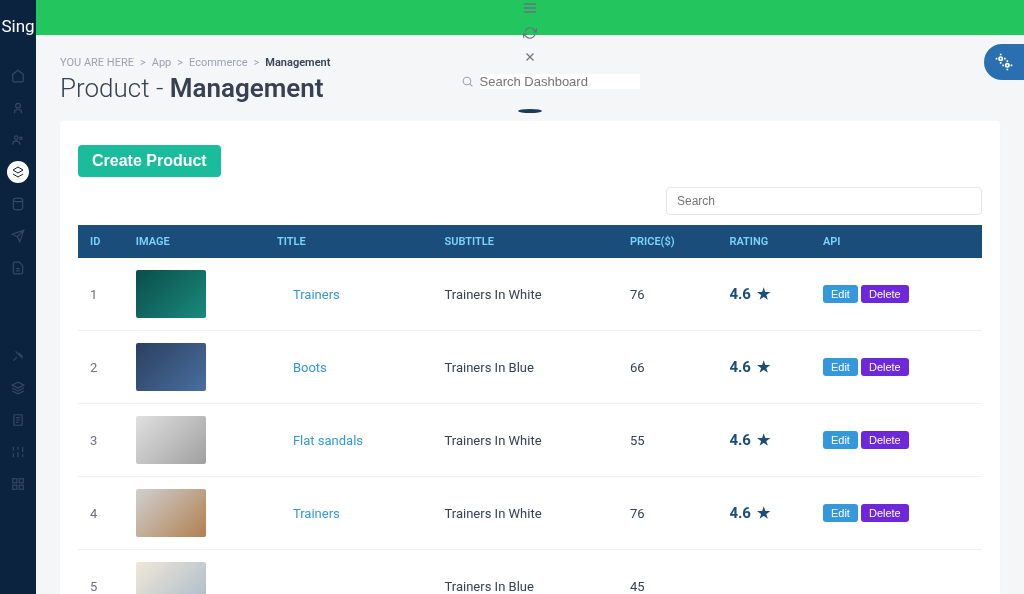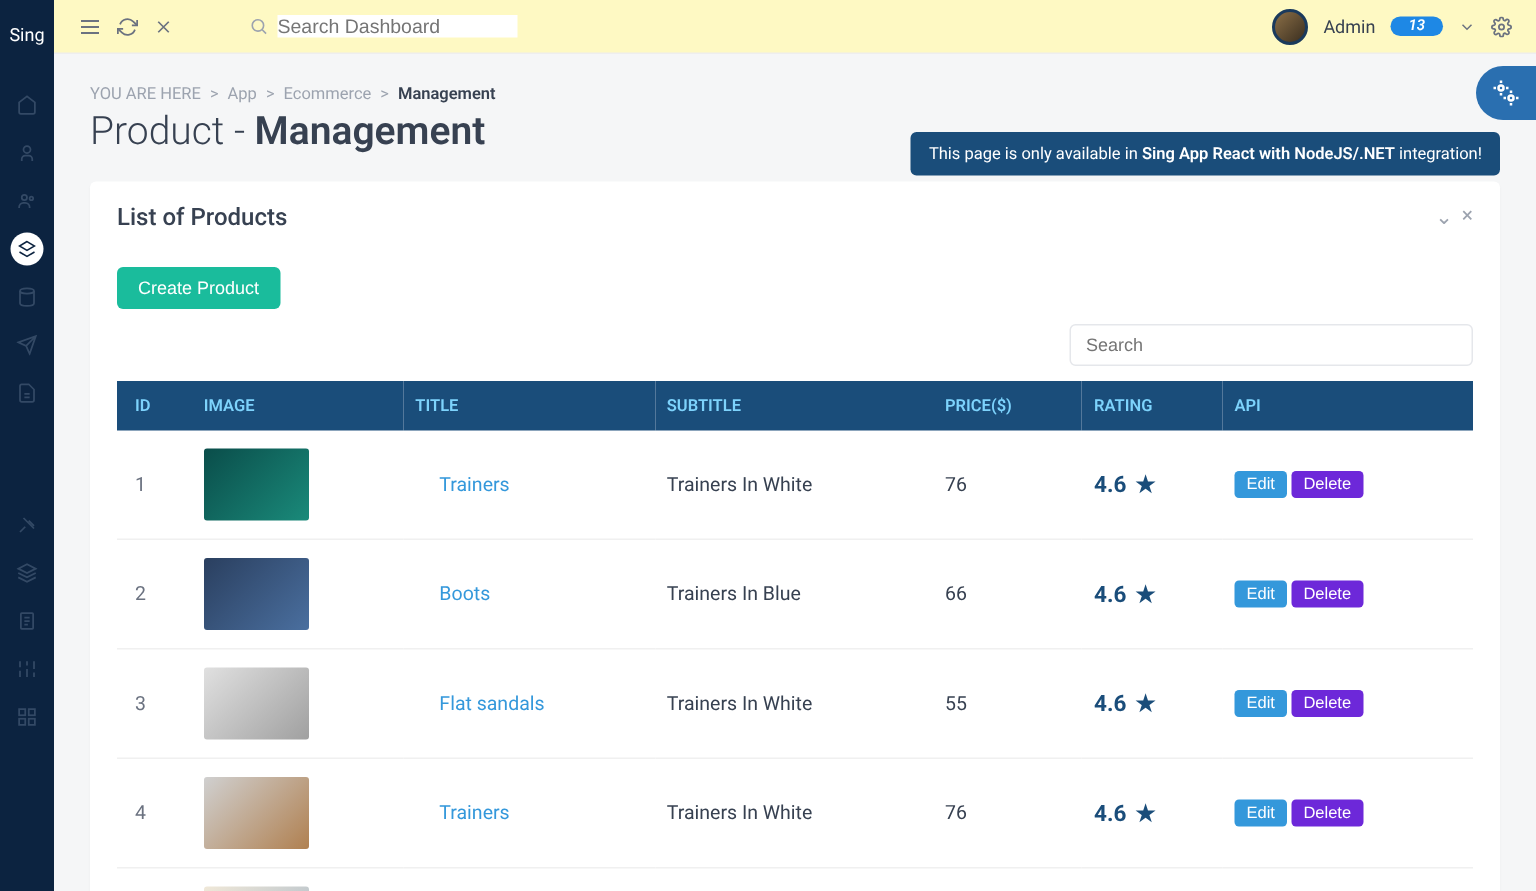--- a/index.html
+++ b/index.html
@@ -1,47 +1,47 @@
 <!DOCTYPE html>
 <html><head>
 <meta charset="utf-8">
 <style>
 * { margin: 0; padding: 0; box-sizing: border-box; }
 body { font-family: -apple-system, BlinkMacSystemFont, "Segoe UI", Roboto, sans-serif; background: #f7f8f9; width: 1024px; height: 594px; overflow: hidden; display: flex; }
 .sidebar { width: 36px; background: #0c2340; display: flex; flex-direction: column; align-items: center; height: 100%; color: #5a6f8a; }
-.logo { color: #fff; font-size: 12px; padding: 16px 0 24px; font-weight: 400; }
+.logo { color: #fff; font-size: 17px; padding: 16px 0 24px; font-weight: 400; }
 .side-icon { width: 36px; height: 32px; display: flex; align-items: center; justify-content: center; cursor: pointer; opacity: 0.5; }
 .side-icon.active { opacity: 1; }
 .side-icon.active .circle { background: #fff; border-radius: 50%; width: 22px; height: 22px; display: flex; align-items: center; justify-content: center; }
 .side-gap { height: 56px; }
 .main { flex: 1; display: flex; flex-direction: column; background: #f5f6f7; }
-.topbar { height: 36px; background: #fef9c3; display: flex; align-items: center; padding: 0 16px; gap: 10px; border-bottom: 1px solid #eee; }
+.topbar { height: 36px; background: #22c55e; display: flex; align-items: center; padding: 0 16px; gap: 10px; border-bottom: 1px solid #eee; flex-direction: column; }
 .topbar-icon { color: #6b7280; cursor: pointer; display: flex; align-items: center; }
 .search-box { display: flex; align-items: center; gap: 6px; margin-left: 40px; color: #9ca3af; }
 .search-box input { border: none; outline: none; font-size: 13px; color: #6b7280; width: 160px; }
 .spacer { flex: 1; }
 .avatar { width: 24px; height: 24px; border-radius: 50%; background: linear-gradient(135deg, #8b6f47, #3a2e1f); border: 2px solid #1a3a5c; }
 .admin-name { font-size: 12px; color: #374151; }
 .badge { background: #1e88e5; color: #fff; border-radius: 10px; padding: 1px 12px; font-size: 10px; font-weight: 600; font-style: italic; }
 .content { padding: 20px 24px; overflow-y: auto; flex: 1; position: relative; }
 .breadcrumb { font-size: 11px; color: #9ca3af; display: flex; gap: 6px; align-items: center; }
 .breadcrumb .sep { color: #9ca3af; }
 .breadcrumb .current { color: #374151; font-weight: 600; }
 .page-title { font-size: 26px; color: #374151; margin-top: 4px; font-weight: 300; }
 .page-title strong { font-weight: 600; }
 .banner { position: absolute; right: 24px; top: 52px; background: #1a4d7a; color: #fff; font-size: 11px; padding: 8px 12px; border-radius: 4px; }
 .banner strong { font-weight: 600; }
 .card { background: #fff; border-radius: 4px; margin-top: 18px; padding: 14px 18px 24px; box-shadow: 0 1px 2px rgba(0,0,0,0.04); }
 .card-header { display: flex; justify-content: space-between; align-items: center; }
 .card-title { font-size: 16px; font-weight: 500; color: #374151; }
 .card-actions { display: flex; gap: 6px; color: #9ca3af; }
 .card-actions span { cursor: pointer; font-size: 14px; }
-.create-btn { background: #1abc9c; color: #fff; border: none; padding: 7px 14px; border-radius: 4px; font-size: 12px; margin-top: 24px; cursor: pointer; }
+.create-btn { background: #1abc9c; color: #fff; border: none; padding: 7px 14px; border-radius: 4px; font-size: 16px; margin-top: 10px; cursor: pointer; font-weight: bold; }
 .table-search-row { display: flex; justify-content: flex-end; margin-top: 10px; }
-.table-search { border: 1px solid #e5e7eb; border-radius: 4px; padding: 6px 10px; font-size: 12px; width: 269px; outline: none; }
+.table-search { border: 1px solid #e5e7eb; border-radius: 4px; padding: 6px 10px; font-size: 12px; width: 316px; outline: none; }
 table { width: 100%; border-collapse: collapse; margin-top: 10px; }
 thead { background: #1a4d7a; color: #7dd3fc; }
 th { text-align: left; font-size: 11px; font-weight: 600; padding: 10px 8px; }
 th:first-child { padding-left: 12px; }
 tbody tr { border-bottom: 1px solid #f0f0f0; }
 td { padding: 12px 8px; font-size: 13px; color: #374151; vertical-align: middle; }
 td:first-child { padding-left: 12px; color: #6b7280; }
 .prod-img { width: 70px; height: 48px; background: #ddd; border-radius: 2px; object-fit: cover; }
 .img1 { background: linear-gradient(135deg, #0a4d4a, #1a8a7a); }
 .img2 { background: linear-gradient(135deg, #2a3f5f, #4a6f9f); }
@@ -191,30 +191,22 @@
       <span class="sep">&gt;</span>
       <span>App</span>
       <span class="sep">&gt;</span>
       <span>Ecommerce</span>
       <span class="sep">&gt;</span>
       <span class="current">Management</span>
     </div>
 
     <h1 class="page-title"><span>Product - </span><strong>Management</strong></h1>
 
-    <div class="banner"><span>This page is only available in </span><strong>Sing App React with NodeJS/.NET</strong><span> integration!</span></div>
 
     <div class="card">
-      <div class="card-header">
-        <div class="card-title">List of Products</div>
-        <div class="card-actions">
-          <span>⌄</span>
-          <span>×</span>
-        </div>
-      </div>
       <button class="create-btn">Create Product</button>
       <div class="table-search-row">
         <input class="table-search" placeholder="Search" style="">
       </div>
 
       <table>
         <thead>
           <tr>
             <th>ID</th>
             <th>IMAGE</th>

